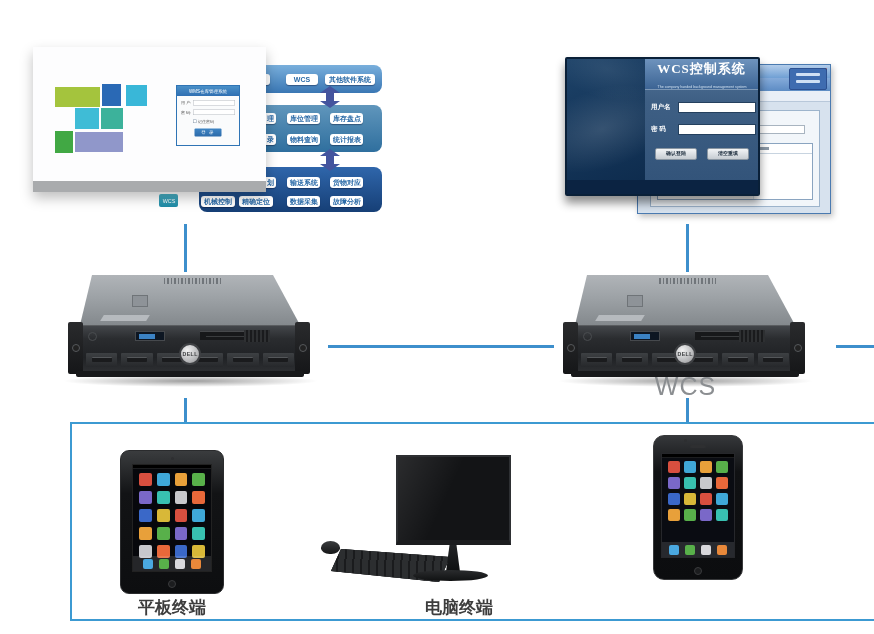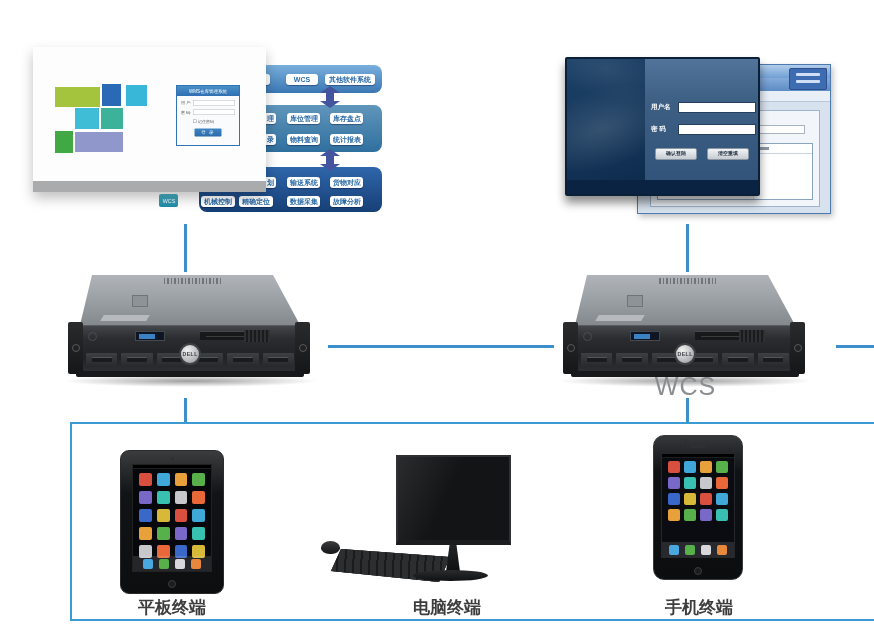--- a/index.html
+++ b/index.html
@@ -324,20 +324,24 @@
         <div class="bgw-table">
           <div class="bgw-th"></div>
         </div>
       </div>
     </div>
   </div>
 
   <div class="wcs-win">
     <div class="wcs-left"></div>
     <div class="wcs-right">
+      <div class="wcs-head">
+        <span class="wcs-title">WCS控制系统</span>
+        <span class="wcs-sub">The company handed background management system</span>
+      </div>
       <div class="wcs-row" style="top:41px">
         <span class="wlbl">用户名</span>
         <div class="winp"></div>
       </div>
       <div class="wcs-row" style="top:63px">
         <span class="wlbl">密 码</span>
         <div class="winp"></div>
       </div>
       <div class="wcs-btnrow">
         <div class="wcs-btn">
@@ -475,17 +479,16 @@
             <i></i>
             <i></i>
             <i></i>
             <i></i>
           </div>
       </div>
       <span class="home"></span>
     </div>
 
     <div class="dev-label" style="left:40px">平板终端</div>
-    <div class="dev-label" style="left:315px">电脑终端</div>
-    <div class="dev-label" style="left:567px">手机终端</div>
+    <div class="dev-label" style="left:327px">电脑终端</div>
   </div>
 
 </div>
 
 </body></html>

